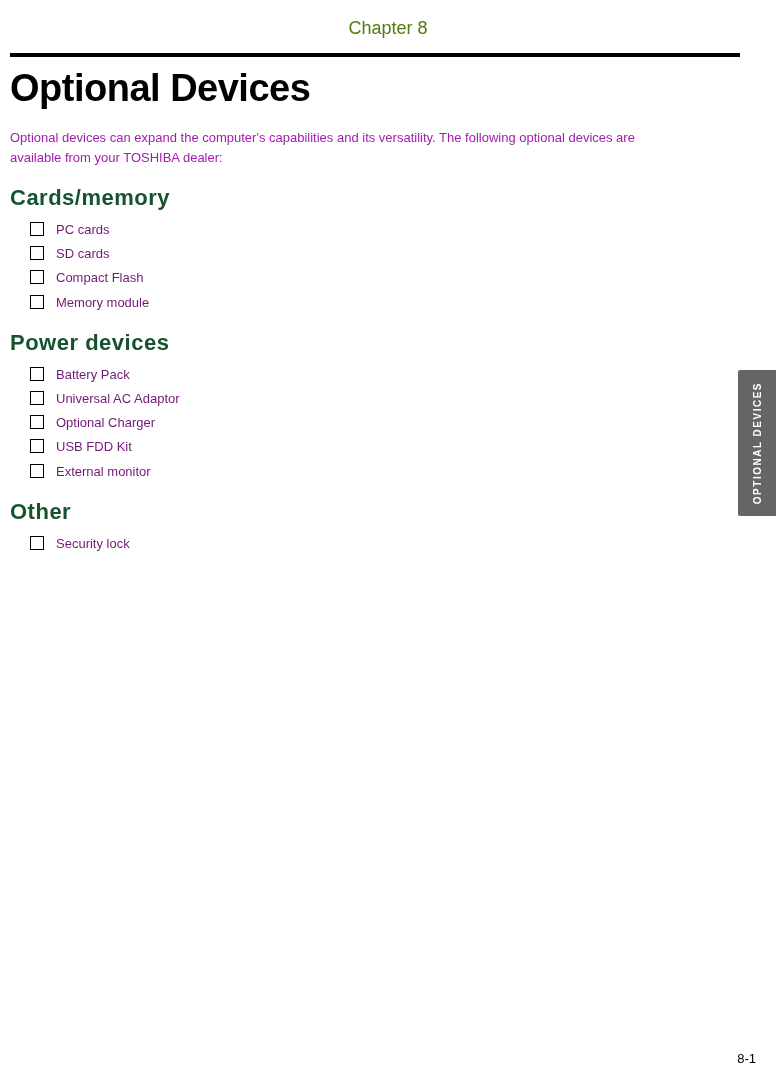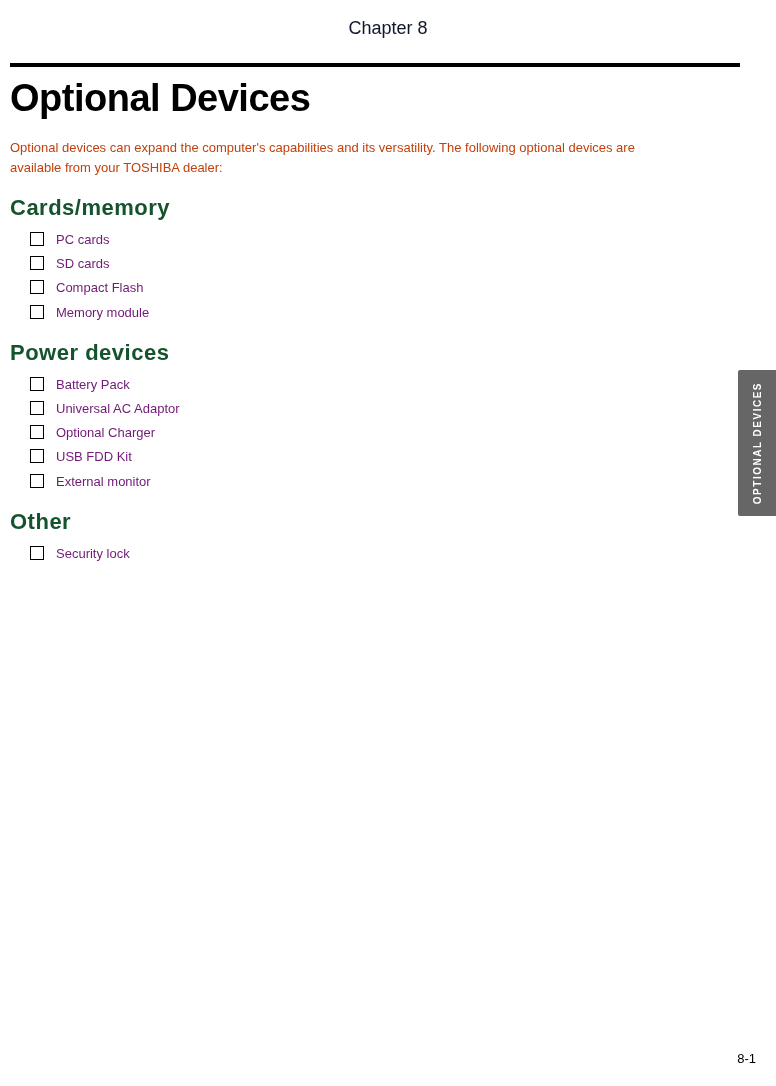--- a/index.html
+++ b/index.html
@@ -20,24 +20,24 @@
     .page-container {
       width: 776px;
       height: 1086px;
       position: relative;
       padding: 0;
     }
 
     
     .chapter-header {
       text-align: center;
-      padding: 18px 0 24px 0;
+      padding: 18px 0 14px 0;
       font-size: 18px;
       font-weight: normal;
-      color: #0f172a;
+      color: #4d7c0f;
       font-family: Arial, sans-serif;
     }
 
     
     .header-rule {
       border: none;
       border-top: 4px solid #000;
       margin: 0 0 0 0;
       width: 730px;
       margin-left: 10px;
@@ -49,21 +49,21 @@
       font-weight: bold;
       color: #000;
       margin: 10px 10px 0 10px;
       font-family: Arial, sans-serif;
       letter-spacing: -0.5px;
     }
 
     
     .intro-text {
       font-size: 13px;
-      color: #c2410c;
+      color: #a21caf;
       margin: 18px 80px 18px 10px;
       line-height: 1.5;
       font-family: Arial, sans-serif;
     }
 
     
     .section-heading {
       font-size: 22px;
       font-weight: bold;
       color: #14532d;

